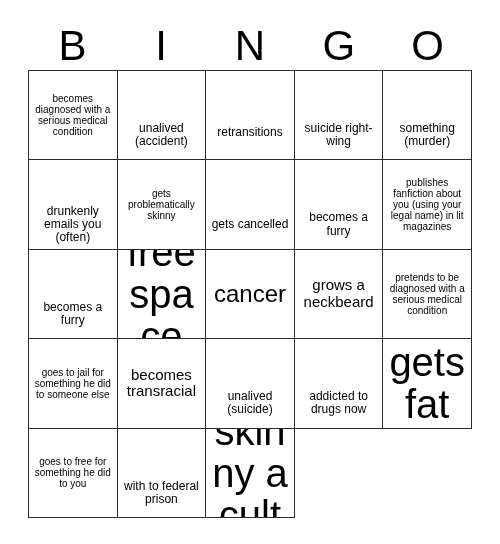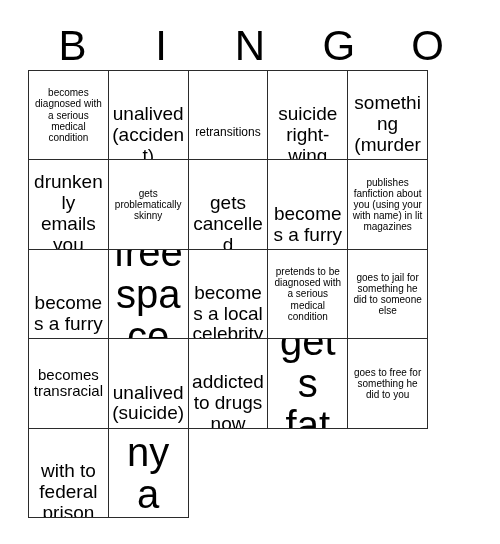--- a/index.html
+++ b/index.html
@@ -37,21 +37,21 @@
     line-height: 48px;
     font-weight: 400;
     letter-spacing: 0;
     color: #000000;
     font-family: "Liberation Sans", sans-serif;
   }
   .grid {
     position: absolute;
     left: 28px;
     top: 70px;
-    width: 400px;
+    width: 444px;
     height: 448px;
     border-top: 1px solid #2b2b2b;
     border-left: 1px solid #2b2b2b;
     box-sizing: border-box;
     display: grid;
     grid-template-columns: repeat(5, 1fr);
     grid-template-rows: repeat(5, 1fr);
     background: #ffffff;
   }
   .cell {
@@ -70,21 +70,21 @@
     display: block;
     width: 100%;
     line-height: 1.08;
     word-wrap: break-word;
     font-family: "Liberation Sans", sans-serif;
   }
   
   .fs-xs .cell-text { font-size: 10px; line-height: 1.12; }
   .fs-s  .cell-text { font-size: 12px; line-height: 1.1; margin-top: 34px; }
   .fs-m  .cell-text { font-size: 15px; line-height: 1.1; }
-  .fs-l  .cell-text { font-size: 19px; line-height: 1.1; margin-top: 40px; }
+  .fs-l  .cell-text { font-size: 12px; line-height: 1.1; margin-top: 40px; }
   .fs-xl .cell-text { font-size: 24px; line-height: 1.08; }
   .fs-xxl .cell-text { font-size: 40px; line-height: 1.05; }
 </style>
 </head>
 <body>
 
 <div class="bingo-card">
 
   <div class="header-row">
     <div class="header-letter">B</div>
@@ -116,30 +116,33 @@
       <div class="cell fs-xs">
         <span class="cell-text">gets problematically skinny</span>
       </div>
       <div class="cell fs-l">
         <span class="cell-text">gets cancelled</span>
       </div>
       <div class="cell fs-l">
         <span class="cell-text">becomes a furry</span>
       </div>
       <div class="cell fs-xs">
-        <span class="cell-text">publishes fanfiction about you (using your with name) in lit magazines</span>
+        <span class="cell-text">publishes fanfiction about you (using your legal name) in lit magazines</span>
       </div>
       <div class="cell fs-l">
         <span class="cell-text">becomes a furry</span>
       </div>
       <div class="cell fs-xxl">
         <span class="cell-text">free space</span>
       </div>
-      <div class="cell fs-l">
-        <span class="cell-text">becomes a local celebrity</span>
+      <div class="cell fs-xl">
+        <span class="cell-text">cancer</span>
+      </div>
+      <div class="cell fs-m">
+        <span class="cell-text">grows a neckbeard</span>
       </div>
       <div class="cell fs-xs">
         <span class="cell-text">pretends to be diagnosed with a serious medical condition</span>
       </div>
       <div class="cell fs-xs">
         <span class="cell-text">goes to jail for something he did to someone else</span>
       </div>
       <div class="cell fs-m">
         <span class="cell-text">becomes transracial</span>
       </div>

